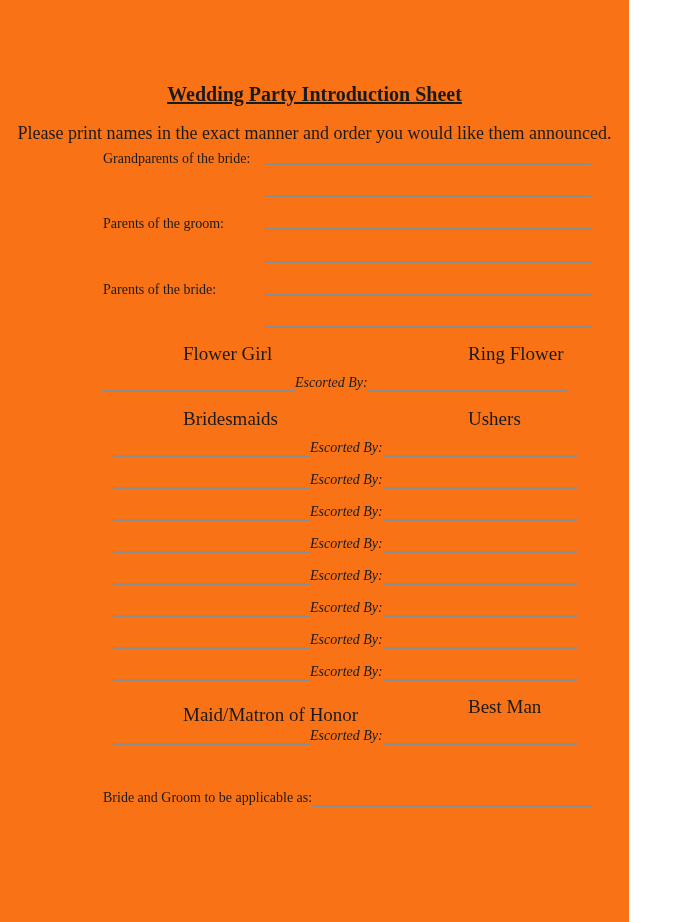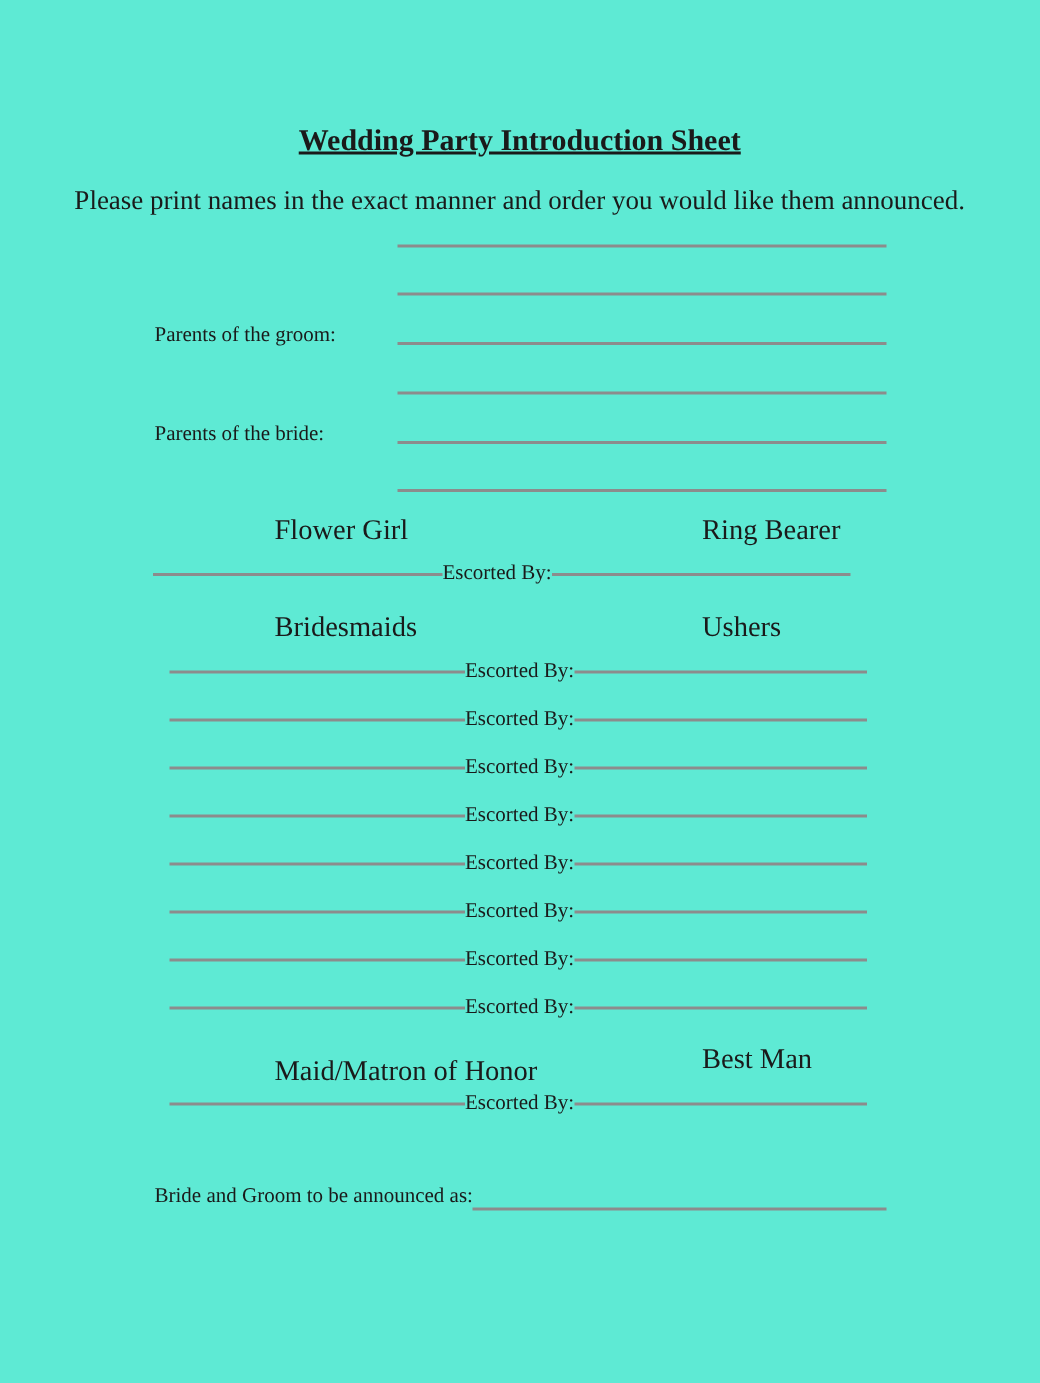--- a/index.html
+++ b/index.html
@@ -3,23 +3,23 @@
 <meta charset="utf-8">
 <style>
   * { margin: 0; padding: 0; box-sizing: border-box; }
   html, body { background: #ffffff; }
   body {
     font-family: "Liberation Serif", "DejaVu Serif", serif;
     color: #1a1a1a;
   }
   .page {
     position: relative;
-    width: 693px;
+    width: 629px;
     height: 922px;
-    background: #5eead4;
+    background: #f97316;
     overflow: hidden;
   }
   
   .header {
     position: absolute;
     top: 83px;
     left: 0;
     right: 0;
     text-align: center;
   }
@@ -55,22 +55,23 @@
     font-size: 19px;
     line-height: 16px;
     white-space: nowrap;
   }
   .col-left  { left: 183px; }
   .col-right { left: 468px; }
   
   .escort-row {
     position: absolute;
     display: flex;
-    align-items: center;
+    align-items: flex-end;
     height: 19px;
+    font-style: italic;
   }
   .escort-row .seg {
     border-bottom: 2px solid #8c8c8c;
   }
   .escort-row .seg-left  { width: 197px; }
   .escort-row.flower .seg-left { width: 193px; }
   .escort-row .seg-right { flex: 1; }
   .escort-row .escort-label {
     font-size: 14px;
     line-height: 19px;
@@ -99,36 +100,37 @@
 </head>
 <body>
 
 <div class="page">
 
   <div class="header">
     <div class="title">Wedding Party Introduction Sheet</div>
     <div class="subtitle">Please print names in the exact manner and order you would like them announced.</div>
   </div>
 
+  <div class="field-label" style="top:150px">Grandparents of the bride:</div>
   <div class="hline field-line" style="top:163px"></div>
 
   <div class="hline field-line" style="top:195px"></div>
 
   <div class="field-label" style="top:215px">Parents of the groom:</div>
   <div class="hline field-line" style="top:228px"></div>
 
   <div class="hline field-line" style="top:261px"></div>
 
   <div class="field-label" style="top:281px">Parents of the bride:</div>
   <div class="hline field-line" style="top:294px"></div>
 
   <div class="hline field-line" style="top:326px"></div>
 
   <div class="heading col-left" style="top:346px">Flower Girl</div>
-  <div class="heading col-right" style="top:346px">Ring Bearer</div>
+  <div class="heading col-right" style="top:346px">Ring Flower</div>
 
   <div class="escort-row flower" style="top:373px; left:102px; width:465px">
     <span class="seg seg-left"></span>
     <span class="escort-label">Escorted By:</span>
     <span class="seg seg-right"></span>
   </div>
 
   <div class="heading col-left" style="top:411px">Bridesmaids</div>
   <div class="heading col-right" style="top:411px">Ushers</div>
 
@@ -176,17 +178,17 @@
   <div class="heading col-left" style="top:707px">Maid/Matron of Honor</div>
   <div class="heading col-right" style="top:699px">Best Man</div>
 
   <div class="escort-row" style="top:726px; left:113px; width:465px">
     <span class="seg seg-left"></span>
     <span class="escort-label">Escorted By:</span>
     <span class="seg seg-right"></span>
   </div>
 
   <div class="announce-row">
-    <span class="announce-label">Bride and Groom to be announced as:</span>
+    <span class="announce-label">Bride and Groom to be applicable as:</span>
     <span class="seg"></span>
   </div>
 
 </div>
 
 </body></html>

